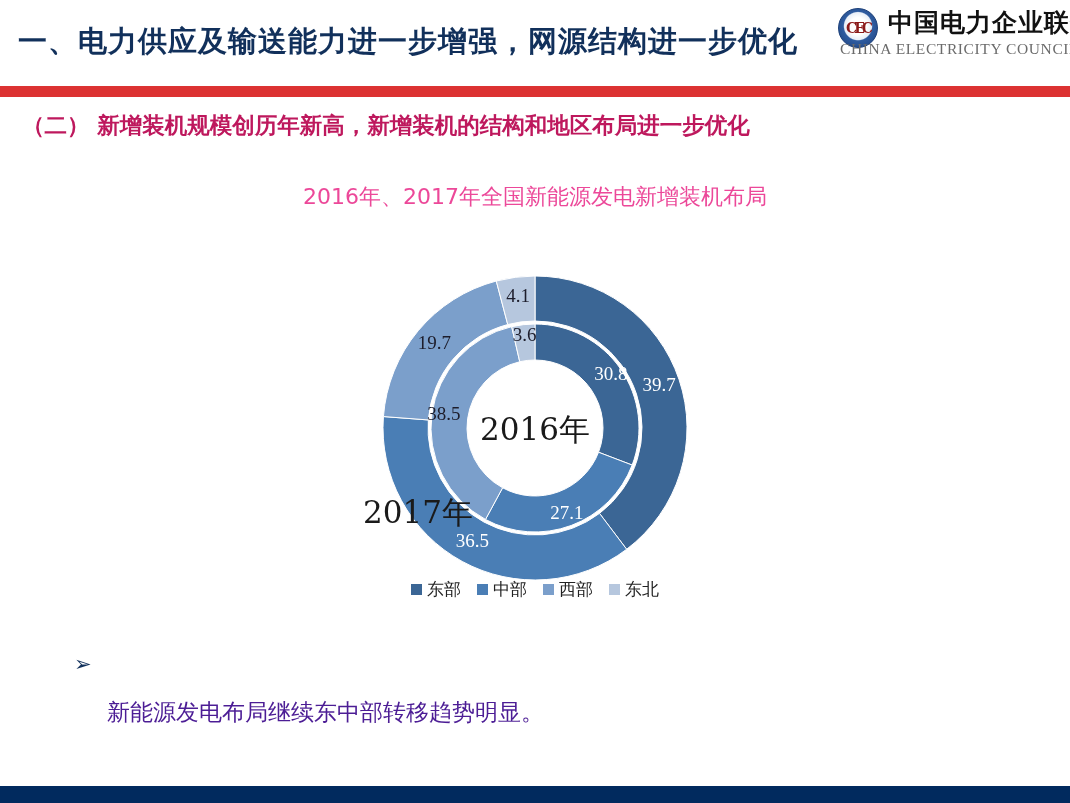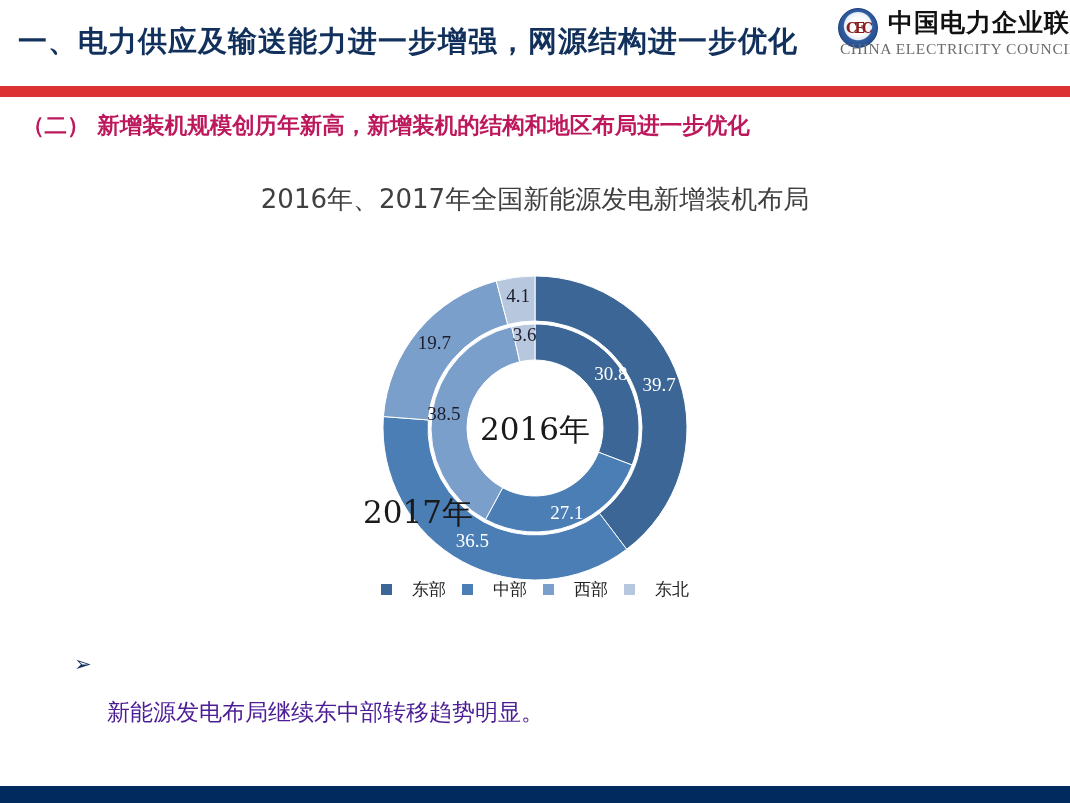--- a/index.html
+++ b/index.html
@@ -99,22 +99,22 @@
     white-space: nowrap;
     font-family: "DejaVu Sans", "Liberation Sans", sans-serif;
   }
 
   
   .chart-title {
     position: absolute;
     left: 0; top: 182px;
     width: 1070px;
     text-align: center;
-    font-size: 26px;
-    color: #404040;
+    font-size: 22px;
+    color: #ec4899;
     font-family: "DejaVu Sans", "Liberation Sans", sans-serif;
   }
 
   
   .chart-area {
     position: absolute;
     left: 300px;
     top: 248px;
     width: 470px;
     height: 360px;
@@ -149,21 +149,21 @@
     top: 578px;
     width: 1070px;
     display: flex;
     justify-content: center;
     align-items: center;
     gap: 16px;
   }
   .legend-item {
     display: flex;
     align-items: center;
-    gap: 20px;
+    gap: 5px;
   }
   .legend-swatch {
     width: 11px;
     height: 11px;
     display: inline-block;
   }
   .legend-label {
     font-size: 17px;
     color: #222222;
     font-family: "DejaVu Serif", "Liberation Serif", serif;

